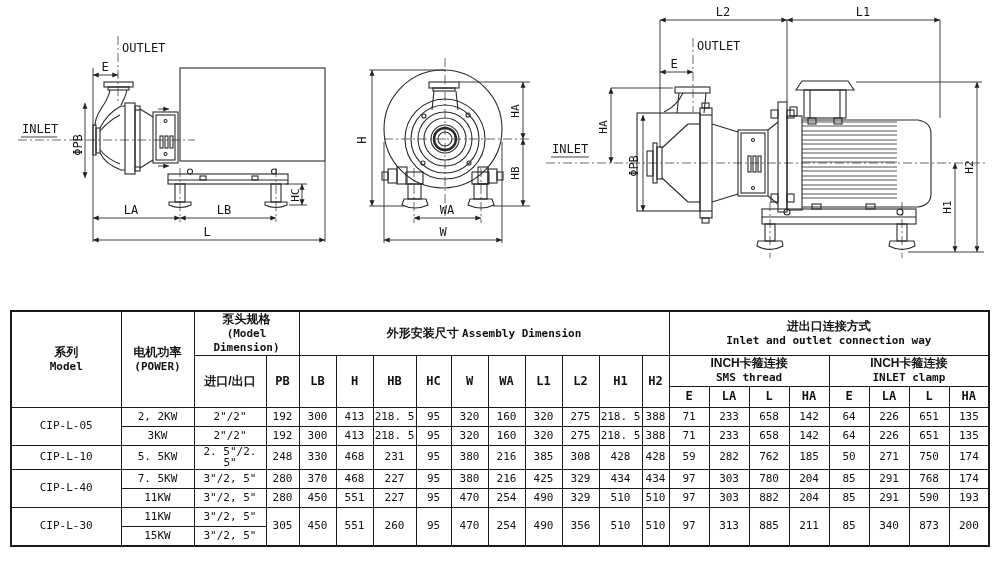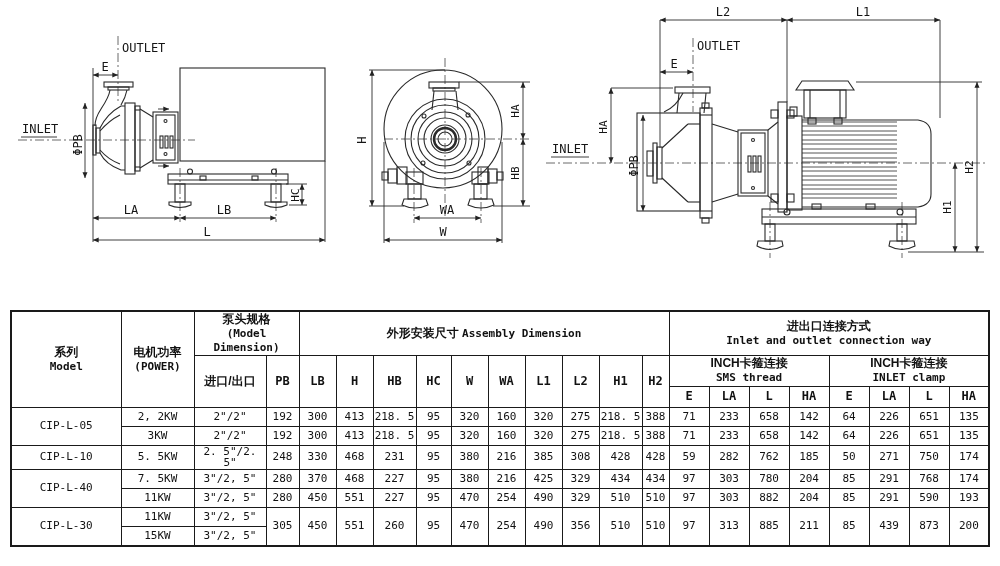--- a/index.html
+++ b/index.html
@@ -488,21 +488,21 @@
             <td rowspan="2">254</td>
             <td rowspan="2">490</td>
             <td rowspan="2">356</td>
             <td rowspan="2">510</td>
             <td rowspan="2">510</td>
             <td class="bl" rowspan="2">97</td>
             <td rowspan="2">313</td>
             <td rowspan="2">885</td>
             <td rowspan="2">211</td>
             <td rowspan="2">85</td>
-            <td rowspan="2">439</td>
+            <td rowspan="2">340</td>
             <td rowspan="2">873</td>
             <td rowspan="2">200</td>
           </tr>
           <tr>
             <td>15KW</td>
             <td>3"/2, 5"</td>
           </tr>
         </tbody>
 </table>
 </div>

